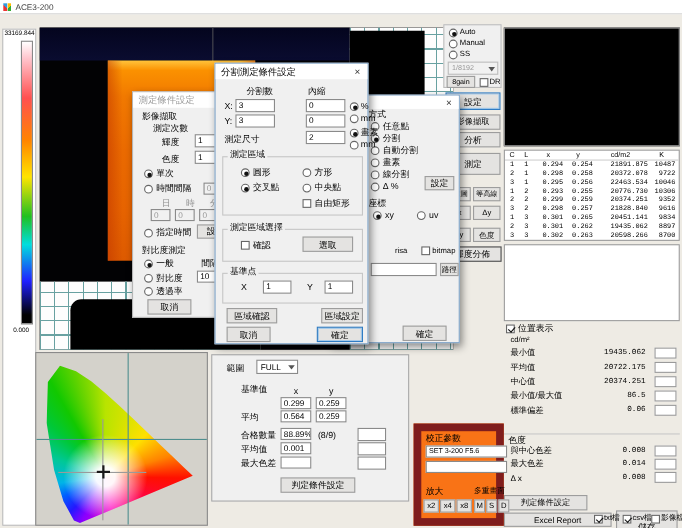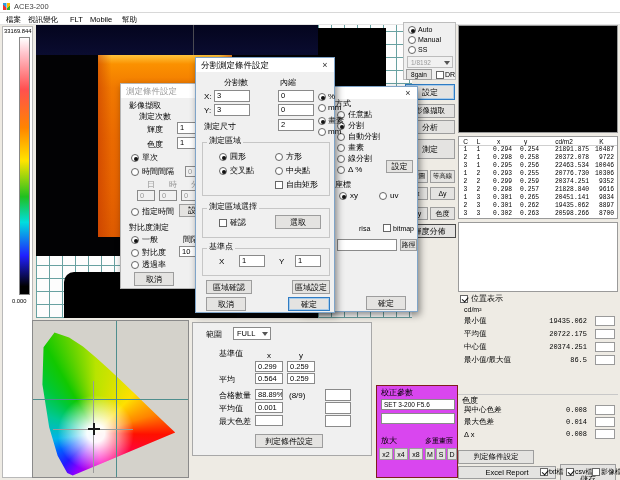--- a/index.html
+++ b/index.html
@@ -47,27 +47,20 @@
 </head>
 <body>
 
 <div id="root">
 
   <div class="abs" style="left:0;top:0;width:620px;height:13px;background:#fff;border-bottom:1px solid #d8d8d8">
     <span class="abs" style="left:3px;top:3px;width:7px;height:7px;background:linear-gradient(45deg,#e33 50%,#39d 50%),linear-gradient(135deg,#fb0 50%,#3a3 50%);background-size:50% 100%,50% 100%;background-position:0 0,100% 0;background-repeat:no-repeat"></span>
     <span class="lbl" style="left:14px;top:3px;font-size:7.5px;color:#444">ACE3-200</span>
   </div>
 
-  <div class="abs" style="left:0;top:13px;width:620px;height:12px;background:#fff;border-bottom:1px solid #e4e4e4">
-    <span class="lbl" style="left:6px;top:3px;font-size:7.5px">檔案</span>
-    <span class="lbl" style="left:28px;top:3px;font-size:7.5px">視訊變化</span>
-    <span class="lbl" style="left:70px;top:3px;font-size:7.5px">FLT</span>
-    <span class="lbl" style="left:90px;top:3px;font-size:7.5px">Mobile</span>
-    <span class="lbl" style="left:122px;top:3px;font-size:7.5px">幫助</span>
-  </div>
 
   <div class="abs" style="left:2px;top:26px;width:31px;height:452px;background:#fff;border:1px solid #b9b9b9">
     <span class="lbl tiny" style="left:1px;top:2px;font-size:5.8px">33169.844</span>
     <div class="abs" style="left:16px;top:10px;width:11px;height:258px;border:1px solid #888;background:linear-gradient(180deg,#ffffff 0%,#ffc4cc 6%,#ff5050 20%,#ff8400 35%,#ffe400 48%,#20c020 62%,#00dede 72%,#2020ff 85%,#000000 97%)"></div>
     <span class="lbl tiny" style="left:9px;top:272px;font-size:5.8px">0.000</span>
   </div>
 
   <div class="abs" style="left:36px;top:25px;width:376px;height:293px;background:#020204;overflow:hidden">
     <div class="abs" style="left:0;top:0;width:282px;height:30px;background:linear-gradient(180deg,#04051e,#0a0c30)"></div>
     <div class="abs" style="left:157px;top:0;width:1px;height:293px;background:#4a4a52"></div>
@@ -333,20 +326,25 @@
       <div class="srow">
       <span class="sl">中心值</span>
       <span class="sv">20374.251</span>
       <span class="sbox"></span>
     </div>
       <div class="srow">
       <span class="sl">最小值/最大值</span>
       <span class="sv">86.5</span>
       <span class="sbox"></span>
     </div>
+      <div class="srow">
+      <span class="sl">標準偏差</span>
+      <span class="sv">0.06</span>
+      <span class="sbox"></span>
+    </div>
     </div>
 
   <div class="abs" style="left:458px;top:394px;width:160px;height:1px;background:#c8c8c8"></div>
   <span class="lbl" style="left:462px;top:397px">色度</span>
 
   <div class="abs" style="left:458px;top:404px;width:160px;height:48px">
 
   <div class="srow crow">
       <span class="sl">與中心色差</span>
       <span class="sv">0.008</span>
@@ -391,21 +389,21 @@
     <div class="tb" style="left:132px;top:66px;width:26px;height:12px"></div>
     <span class="lbl" style="left:26px;top:82px">平均值</span>
     <div class="tb" style="left:62px;top:79px;width:28px;height:11px">0.001</div>
     <div class="tb" style="left:132px;top:79px;width:26px;height:12px"></div>
     <span class="lbl" style="left:26px;top:95px">最大色差</span>
     <div class="tb" style="left:62px;top:92px;width:28px;height:11px"></div>
     <div class="tb" style="left:132px;top:92px;width:26px;height:12px"></div>
     <div class="btn" style="left:62px;top:111px;width:68px;height:14px">判定條件設定</div>
   </div>
 
-  <div class="abs" style="left:376px;top:385px;width:82px;height:93px;background:#d946ef;border:1px solid #7f1d1d">
+  <div class="abs" style="left:376px;top:385px;width:82px;height:93px;background:#f97316;border:7px solid #7f1d1d">
     <span class="lbl" style="left:4px;top:3px">校正參數</span>
     <div class="tb" style="left:4px;top:13px;width:74px;height:11px;font-size:6.5px">SET 3-200 F5.6</div>
     <div class="tb" style="left:4px;top:27px;width:74px;height:11px"></div>
     <span class="lbl" style="left:4px;top:51px">放大</span>
     <div class="btn" style="left:2px;top:62px;width:14px;height:12px;font-size:7px">x2</div>
     <div class="btn" style="left:17px;top:62px;width:14px;height:12px;font-size:7px">x4</div>
     <div class="btn" style="left:32px;top:62px;width:14px;height:12px;font-size:7px">x8</div>
     <span class="lbl" style="left:48px;top:51px;font-size:7px">多重畫面</span>
     <div class="btn" style="left:48px;top:62px;width:10px;height:12px;font-size:7px">M</div>
     <div class="btn" style="left:59px;top:62px;width:10px;height:12px;font-size:7px">S</div>

